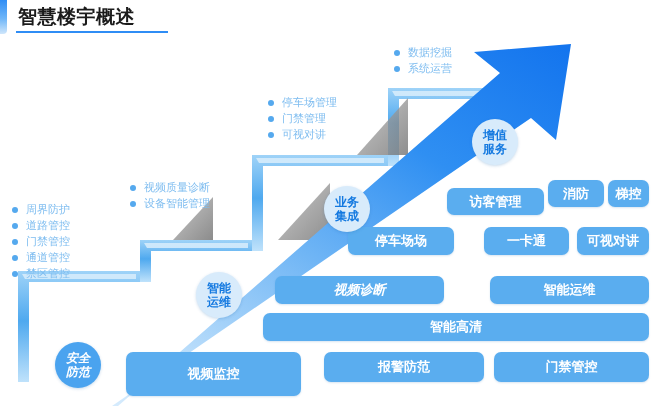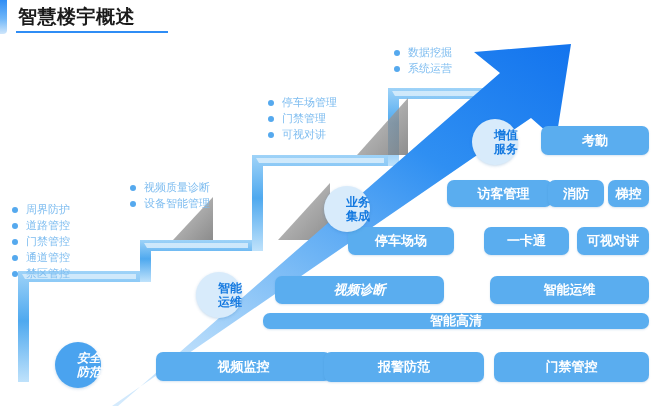--- a/index.html
+++ b/index.html
@@ -58,21 +58,21 @@
     display:flex;align-items:center;justify-content:center;
     box-shadow:0 1px 2px rgba(40,110,180,.18);
     white-space:nowrap;
   }
 
   
   .badge{
     position:absolute;z-index:45;
     border-radius:50%;
     display:flex;flex-direction:column;
-    align-items:flex-end;justify-content:center;
+    align-items:center;justify-content:center;
     font-size:12px;font-weight:bold;line-height:14px;
     text-align:center;
     box-shadow:0 1px 3px rgba(40,110,180,.25);
   }
   .badge.solid{background:#4aa3ef;color:#ffffff;}
   .badge.light{background:#d8ebfb;color:#1479e0;}
   .badge span{display:block;}
 </style>
 </head>
 <body>
@@ -208,37 +208,36 @@
   <div class="badge light" style="left:324px;top:186px;width:46px;height:46px;">
     <span>业务</span>
     <span>集成</span>
   </div>
 
   <div class="badge light" style="left:472px;top:119px;width:46px;height:46px;">
     <span>增值</span>
     <span>服务</span>
   </div>
 
-  <div class="pill" style="left:156px;top:352px;width:175px;height:29px;">视频监控</div>
+  <div class="pill" style="left:126px;top:352px;width:175px;height:44px;">视频监控</div>
   <div class="pill" style="left:324px;top:352px;width:160px;height:30px;">报警防范</div>
   <div class="pill" style="left:494px;top:352px;width:155px;height:30px;">门禁管控</div>
 
-  <div class="pill" style="left:263px;top:313px;width:386px;height:16px;">智能高清</div>
+  <div class="pill" style="left:263px;top:313px;width:386px;height:28px;">智能高清</div>
 
   <div class="pill" style="left:275px;top:276px;width:169px;height:28px;font-style:italic;">视频诊断</div>
   <div class="pill" style="left:490px;top:276px;width:159px;height:28px;font-family:Liberation Serif, serif;">智能运维</div>
 
   <div class="pill" style="left:348px;top:227px;width:106px;height:28px;">停车场场</div>
   <div class="pill" style="left:484px;top:227px;width:85px;height:28px;">一卡通</div>
   <div class="pill" style="left:577px;top:227px;width:72px;height:28px;">可视对讲</div>
 
-  <div class="pill" style="left:447px;top:180px;width:97px;height:27px;padding-left:8px;">访客管理</div>
+  <div class="pill" style="left:447px;top:188px;width:97px;height:27px;">访客管理</div>
   <div class="pill" style="left:548px;top:180px;width:56px;height:27px;">消防</div>
   <div class="pill" style="left:608px;top:180px;width:41px;height:27px;">梯控</div>
 
-  <div class="pill" style="left:541px;top:126px;width:108px;height:29px;">考勤</div>
 
   <div id="header-bar"></div>
   <div id="header-accent"></div>
   <div id="page-title">智慧楼宇概述</div>
   <div id="title-rule"></div>
 
 </div>
 
 </body></html>

